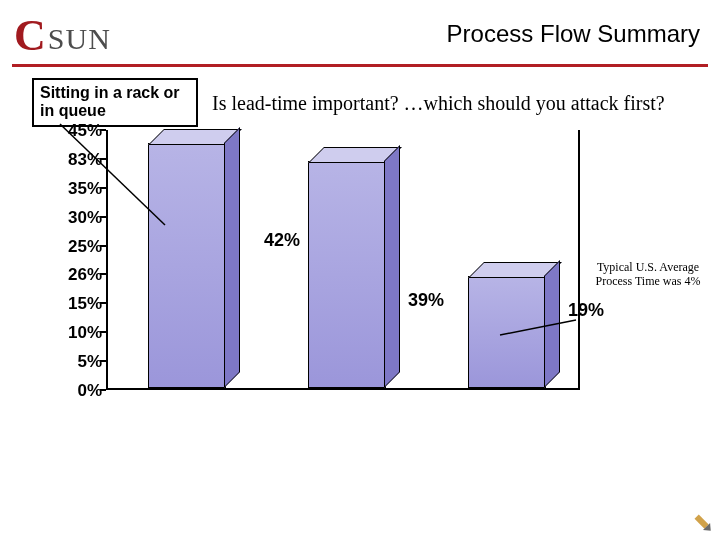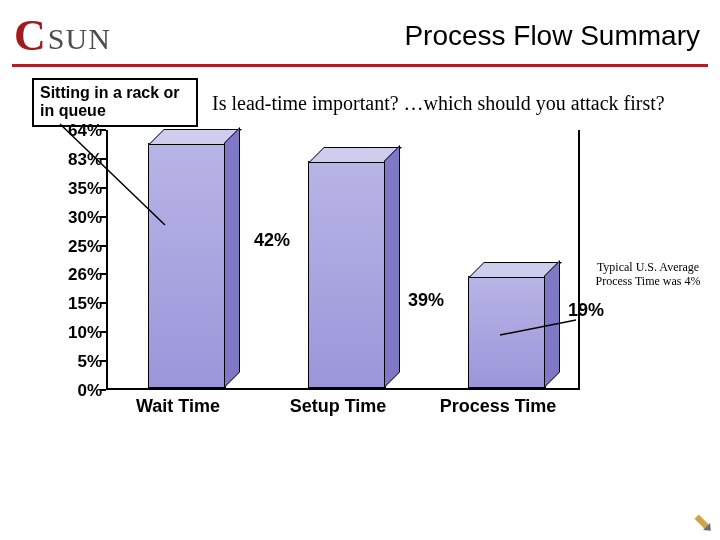--- a/index.html
+++ b/index.html
@@ -43,21 +43,21 @@
     color: #4d4d4d;
     line-height: 1;
     letter-spacing: 1px;
     padding-bottom: 4px;
   }
 
   .title {
     position: absolute;
     top: 20px;
     right: 20px;
-    font-size: 28px;
+    font-size: 24px;
     text-align: right;
   }
 
   .red-rule {
     position: absolute;
     top: 64px;
     left: 12px;
     right: 12px;
     height: 3px;
     background: #b11e23;
@@ -292,62 +292,57 @@
 
       <span class="tick" style="top:260px">0%</span>
       <span class="tick" style="top:231.1px">5%</span>
       <span class="tick" style="top:202.2px">10%</span>
       <span class="tick" style="top:173.3px">15%</span>
       <span class="tick" style="top:144.4px">26%</span>
       <span class="tick" style="top:115.6px">25%</span>
       <span class="tick" style="top:86.7px">30%</span>
       <span class="tick" style="top:57.8px">35%</span>
       <span class="tick" style="top:28.9px">83%</span>
-      <span class="tick" style="top:0px">64%</span>
+      <span class="tick" style="top:0px">45%</span>
       <div class="tick-mark" style="top:259px"></div>
       <div class="tick-mark" style="top:230px"></div>
       <div class="tick-mark" style="top:201px"></div>
       <div class="tick-mark" style="top:172px"></div>
       <div class="tick-mark" style="top:143px"></div>
       <div class="tick-mark" style="top:115px"></div>
       <div class="tick-mark" style="top:86px"></div>
       <div class="tick-mark" style="top:57px"></div>
       <div class="tick-mark" style="top:28px"></div>
       <div class="tick-mark" style="top:-1px"></div>
     </div>
 
     <div class="plot">
 
       <div class="bar3d" style="left:40px;">
         <div class="bar-front" style="height:242.7px"></div>
         <div class="bar-top" style="bottom:242.7px"></div>
         <div class="bar-side" style="height:242.7px"></div>
       </div>
-      <span class="bar-label" style="left:146px; top:100px;">42%</span>
+      <span class="bar-label" style="left:156px; top:100px;">42%</span>
 
       <div class="bar3d" style="left:200px;">
         <div class="bar-front" style="height:225.3px"></div>
         <div class="bar-top" style="bottom:225.3px"></div>
         <div class="bar-side" style="height:225.3px"></div>
       </div>
       <span class="bar-label" style="left:300px; top:112px;margin-top:48px;">39%</span>
 
       <div class="bar3d" style="left:360px;">
         <div class="bar-front" style="height:109.8px"></div>
         <div class="bar-top" style="bottom:109.8px"></div>
         <div class="bar-side" style="height:109.8px"></div>
       </div>
       <span class="bar-label" style="left:460px; top:170px;">19%</span>
     </div>
 
-    <div class="xlabels">
-      <span class="xlabel" style="left:-10px">Wait Time</span>
-      <span class="xlabel" style="left:150px">Setup Time</span>
-      <span class="xlabel" style="left:310px">Process Time</span>
-    </div>
   </div>
 
   <svg class="connectors">
     <line x1="60" y1="124" x2="165" y2="225" stroke="#000" stroke-width="1.5"></line>
     <line x1="576" y1="320" x2="500" y2="335" stroke="#000" stroke-width="1.5"></line>
   </svg>
 
 
   <div class="pencil">
     <div class="body"></div>

